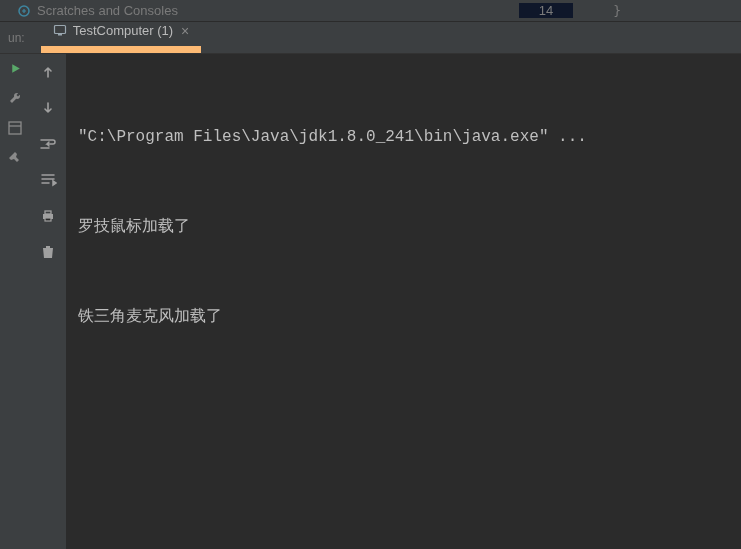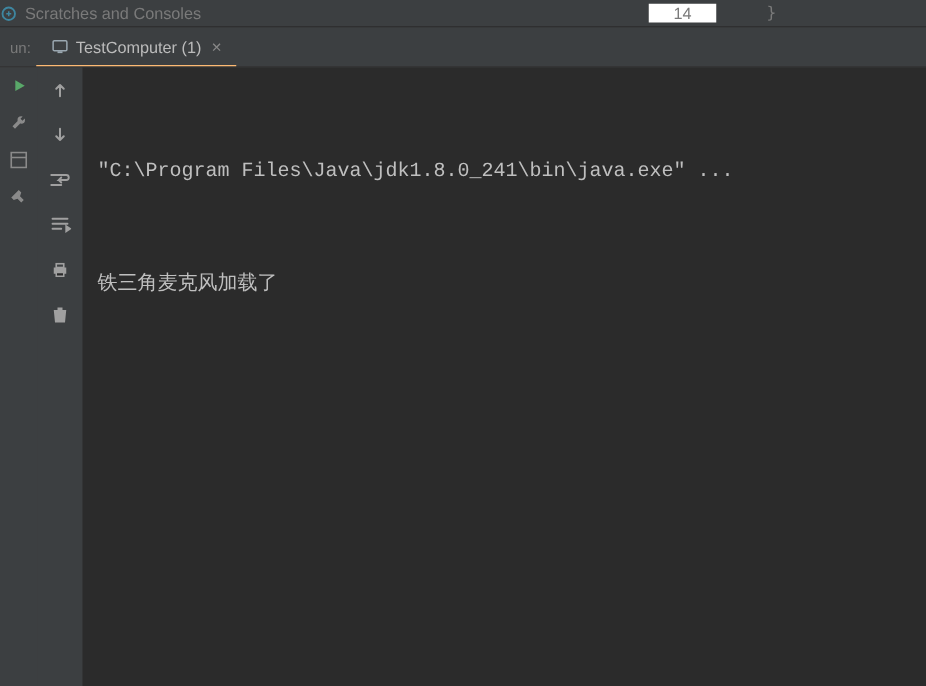--- a/index.html
+++ b/index.html
@@ -10,65 +10,65 @@
       color: #bbbbbb;
       font-family: "Segoe UI", sans-serif;
       font-size: 13px;
       overflow: hidden;
       position: relative;
     }
     .top-bar {
       height: 22px;
       display: flex;
       align-items: center;
-      padding-left: 0;
+      padding-left: 17px;
       font-size: 13px;
       color: #7a7a7a;
       border-bottom: 1px solid #2b2b2b;
     }
     .scratches-icon {
       width: 14px; height: 14px;
       margin-right: 6px;
       display: inline-flex;
       align-items: center;
       justify-content: center;
     }
     .line-number {
       margin-left: auto;
       margin-right: 40px;
       color: #7a7a7a;
-      background: #ffffff;
+      background: #0f172a;
       padding: 0 20px;
       text-align: center;
     }
     .gutter-brace {
       color: #7a7a7a;
       margin-right: 120px;
       font-family: monospace;
     }
     .tab-bar {
       height: 32px;
       display: flex;
       align-items: center;
       background: #3c3f41;
       border-bottom: 1px solid #323232;
       padding-left: 8px;
     }
     .run-label {
       color: #7a7a7a;
       font-size: 12px;
-      margin-right: 4px;
+      margin-right: 16px;
     }
     .tab {
       display: flex;
-      align-items: center;
+      align-items: flex-start;
       height: 30px;
       padding: 0 12px;
       color: #bbbbbb;
-      border-bottom: 1px solid #fdba74;
+      border-bottom: 7px solid #fdba74;
       font-size: 13px;
     }
     .tab-icon {
       width: 14px;
       height: 14px;
       margin-right: 6px;
       display: inline-flex;
     }
     .tab-close {
       margin-left: 8px;
@@ -212,20 +212,21 @@
     </span>
     <span class="tool-btn">
       <svg width="14" height="16" viewBox="0 0 14 16">
           <path d="M2 4h10l-1 10H3L2 4zm3-2h4v2H5V2zM1 4h12" fill="#a0a0a0"></path>
         </svg>
     </span>
   </div>
 
   <div class="console">
     <span class="line">"C:\Program Files\Java\jdk1.8.0_241\bin\java.exe" ...</span>
+    <span class="line">罗技鼠标加载了</span>
     <span class="line">铁三角麦克风加载了</span>
     
     
     
     
     
     
     
     
     <span class="line"></span>

